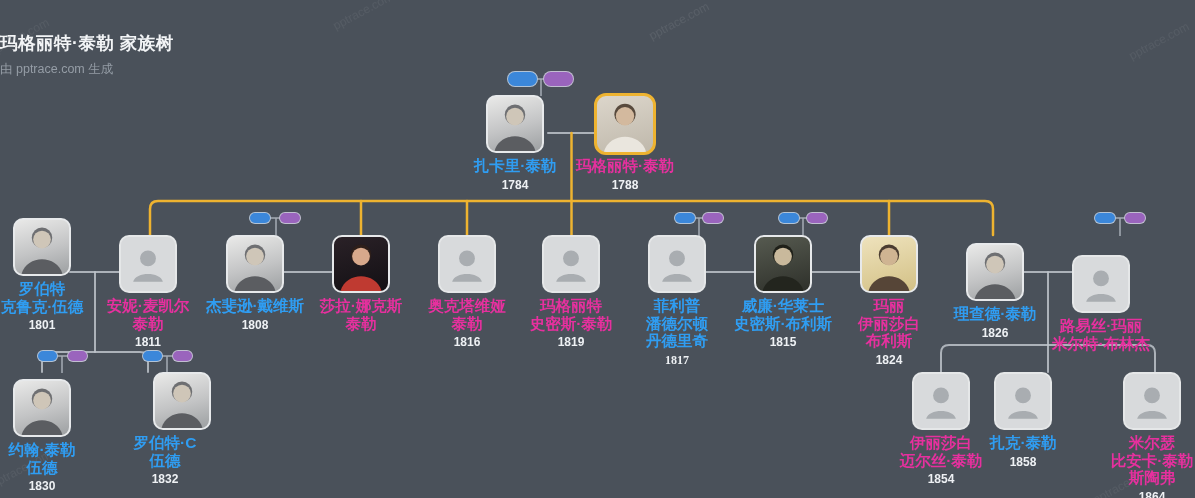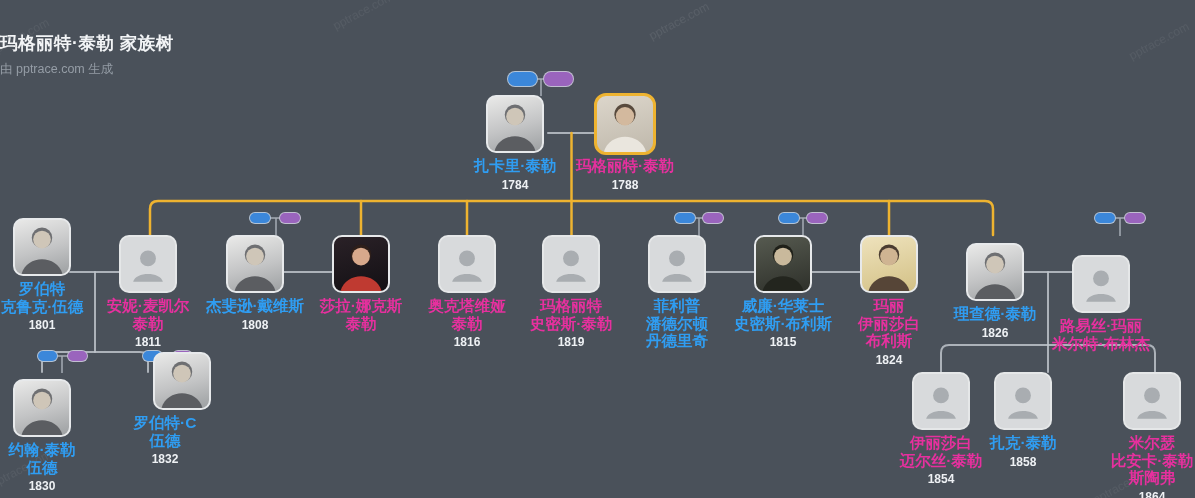--- a/index.html
+++ b/index.html
@@ -215,20 +215,21 @@
         <div class="pbox placeholder">
           <svg viewBox="0 0 58 58">
             <circle class="head" cx="29" cy="23" r="8.5"></circle>
             <path class="body" d="M13 48 C16 37 42 37 45 48 Z"></path>
           </svg>
         </div>
         <div class="plabel">
           <div class="pname">菲利普</div>
           <div class="pname">潘德尔顿</div>
           <div class="pname">丹德里奇</div>
+          <div class="pyear">1817</div>
         </div>
       </div>
       <div class="person male" style="left: 754px; top: 235px;">
         <div class="pbox photo photo-dark">
           <svg viewBox="0 0 58 58">
             <circle class="hair" cx="29" cy="19" r="11"></circle>
             <circle class="head" cx="29" cy="21" r="9.5"></circle>
             <path class="body" d="M7 58 C13 37 45 37 51 58 Z"></path>
           </svg>
         </div>
@@ -285,21 +286,21 @@
             <circle class="head" cx="29" cy="21" r="9.5"></circle>
             <path class="body" d="M7 58 C13 37 45 37 51 58 Z"></path>
           </svg>
         </div>
         <div class="plabel">
           <div class="pname">约翰·泰勒</div>
           <div class="pname">伍德</div>
           <div class="pyear">1830</div>
         </div>
       </div>
-      <div class="person male" style="left: 119px; top: 352px; padding-left: 34px;">
+      <div class="person male" style="left: 119px; top: 372px; padding-left: 34px;">
         <div class="pbox photo photo-gray">
           <svg viewBox="0 0 58 58">
             <circle class="hair" cx="29" cy="19" r="11"></circle>
             <circle class="head" cx="29" cy="21" r="9.5"></circle>
             <path class="body" d="M7 58 C13 37 45 37 51 58 Z"></path>
           </svg>
         </div>
         <div class="plabel">
           <div class="pname">罗伯特·C</div>
           <div class="pname">伍德</div>

